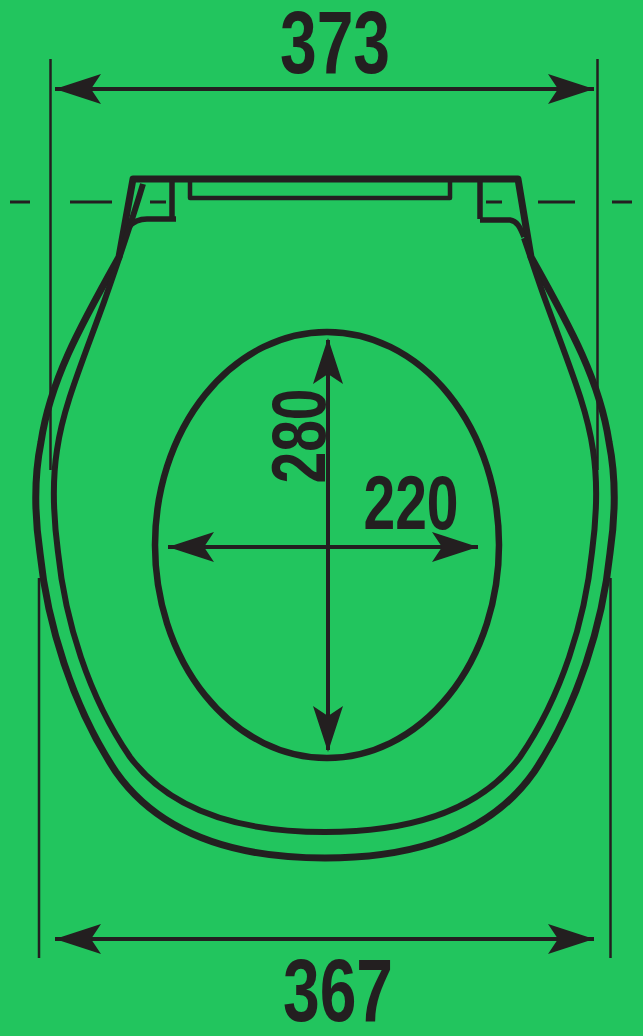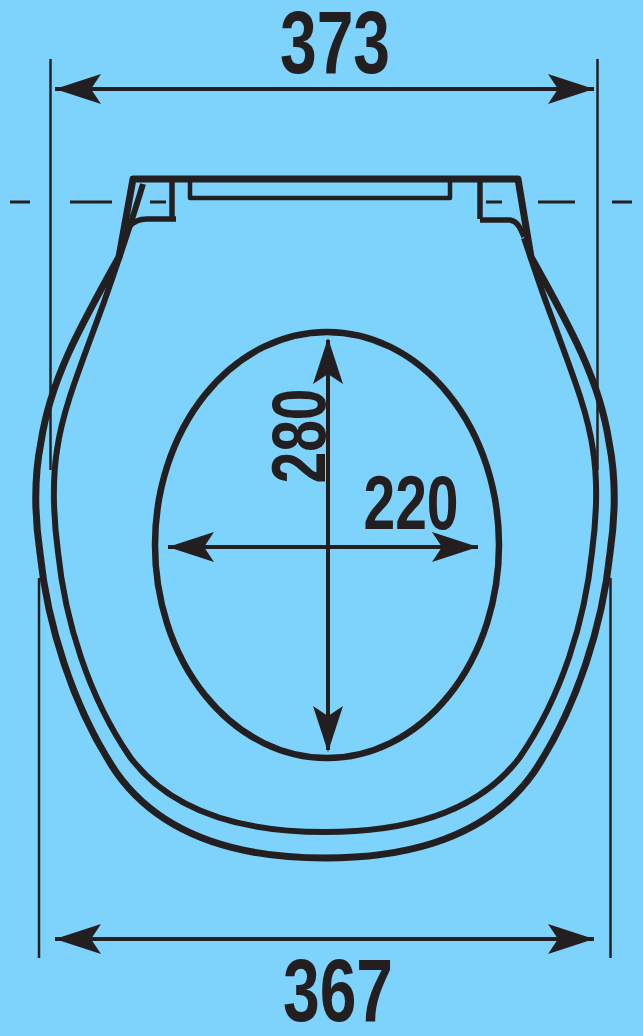--- a/index.html
+++ b/index.html
@@ -1,16 +1,16 @@
 <!DOCTYPE html>
 <html><head>
 <meta charset="utf-8">
 <style>
   html,body{margin:0;padding:0;background:#ffffff;}
-  .stage{position:relative;width:643px;height:1036px;background:#7dd3fc;overflow:hidden;}
+  .stage{position:relative;width:643px;height:1036px;background:#22c55e;overflow:hidden;}
   svg{position:absolute;left:0;top:0;}
   text{font-family:"Liberation Sans",sans-serif;font-weight:700;fill:#231f20;}
   .dim-big{font-size:88px;}
   .dim-small{font-size:76px;}
 </style>
 </head>
 <body>
 
 <div class="stage">
 <svg width="643" height="1036" viewBox="0 0 643 1036">

